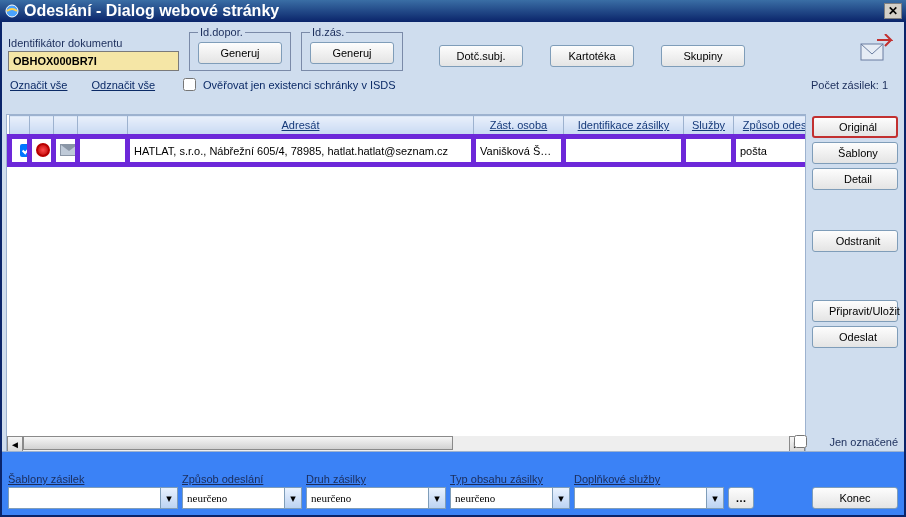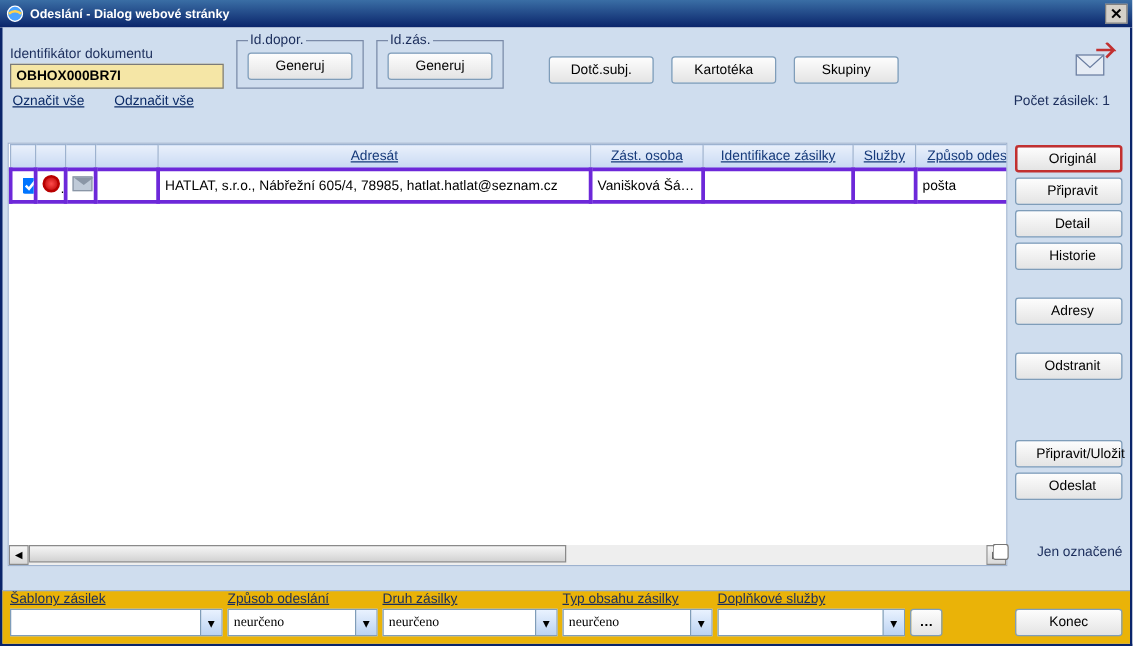--- a/index.html
+++ b/index.html
@@ -15,21 +15,21 @@
   }
   .titlebar {
     height:22px;
     background: linear-gradient(#3a6ea5,#0a246a);
     color:#fff;
     display:flex; align-items:center;
     padding:0 4px;
     font-weight:bold;
   }
   .titlebar .ie-icon { width:16px; height:16px; margin-right:4px; display:flex; align-items:center; justify-content:center; }
-  .titlebar .title { flex:1; font-size:10px; }
+  .titlebar .title { flex:1; font-size:16px; }
   .close-x {
     width:18px; height:16px;
     background:#d4d0c8;
     border:1px solid #808080;
     color:#000;
     font-size:12px; font-weight:bold;
     display:flex; align-items:center; justify-content:center;
     cursor:pointer;
   }
   .workarea {
@@ -115,21 +115,21 @@
     background:linear-gradient(#e9f0fb,#c8d9f3);
     border:1px solid #9db2cf;
     font-size:11px; color:#163a7a;
     text-decoration:underline;
     padding:3px 4px;
     font-weight:normal;
     white-space:nowrap; overflow:hidden;
   }
   table.grid th.noul { text-decoration:none; }
   table.grid td {
-    border:3px solid #6d28d9;
+    border:5px solid #6d28d9;
     padding:2px 4px;
     font-size:11px;
     white-space:nowrap; overflow:hidden; text-overflow:ellipsis;
     vertical-align:middle;
     height:22px;
     margin-left:13px;
   }
   .c-check { width:20px; }
   .c-icon1 { width:24px; }
   .c-icon2 { width:24px; }
@@ -171,23 +171,23 @@
   .jen-ozn {
     position:absolute;
     right:6px; bottom:64px;
     display:flex; align-items:center; gap:20px;
     color:#1b2d5b;
     justify-content:space-between;
   }
 
   .bottom {
     position:absolute;
-    left:0; right:0; bottom:0; height:43px;
+    left:0; right:0; bottom:0; height:64px;
     border-top:1px solid #9db2cf;
-    background:#eab308;
+    background:#3b82f6;
     padding:4px 6px 6px 6px;
     display:flex; align-items:flex-end; gap:4px;
   }
   .bcol { display:flex; flex-direction:column; }
   .bcol label { color:#1b2d5b; margin-bottom:2px; font-size:11px; text-decoration:underline; }
   .combo {
     height:22px;
     border:1px solid #7f9db9;
     background:#fff;
     display:flex; align-items:center;
@@ -233,37 +233,41 @@
       <input class="doc-input" value="OBHOX000BR7I" style="">
     </div>
     <fieldset class="mini">
       <legend>Id.dopor.</legend>
       <button class="btn">Generuj</button>
     </fieldset>
     <fieldset class="mini">
       <legend>Id.zás.</legend>
       <button class="btn">Generuj</button>
     </fieldset>
-    <div style="display:flex; gap:14px; align-items:flex-start; margin-left:10px; padding-bottom:4px;padding-left:16px;">
+    <div style="display:flex; gap:27px; align-items:flex-start; margin-left:10px; padding-bottom:4px;padding-left:16px;">
       <button class="btn">Dotč.subj.</button>
       <button class="btn">Kartotéka</button>
       <button class="btn">Skupiny</button>
     </div>
     <div class="mail-icon">
       <svg width="38" height="34" viewBox="0 0 38 34">
         <rect x="6" y="10" width="22" height="16" fill="#e6ecf5" stroke="#6a7da0"></rect>
         <path d="M6 10 L17 20 L28 10" fill="none" stroke="#6a7da0"></path>
         <path d="M22 6 L36 6 L30 0 M36 6 L30 12" fill="none" stroke="#c23030" stroke-width="2"></path>
       </svg>
     </div>
   </div>
 
   <div class="linkrow">
     <span class="ulink">Označit vše</span>
     <span class="ulink">Odznačit vše</span>
+    <label class="chk">
+      <input type="checkbox" style="">
+      <span>Ověřovat jen existenci schránky v ISDS</span>
+    </label>
     <span class="countlbl">
       <span>Počet zásilek:</span>
       <span>1</span>
     </span>
   </div>
 
   <div class="midwrap">
     <div class="tablewrap">
       <table class="grid">
         <colgroup>
@@ -309,25 +313,23 @@
       <div class="arrow">◄</div>
       <div class="track">
           <div class="thumb"></div>
         </div>
       <div class="arrow">►</div>
     </div>
   </div>
 
   <div class="sidebar">
     <button class="btn hlbtn">Originál</button>
-    <button class="btn">Připravit</button>
+    <button class="btn">Šablony</button>
     <button class="btn">Detail</button>
-    <button class="btn">Historie</button>
     <div class="gap"></div>
-    <button class="btn">Adresy</button>
     <div class="gap"></div>
     <button class="btn">Odstranit</button>
     <div style="height:40px;"></div>
     <button class="btn">Připravit/Uložit</button>
     <button class="btn">Odeslat</button>
   </div>
 
   <label class="jen-ozn">
     <input type="checkbox" style="">
     <span>Jen označené</span>

